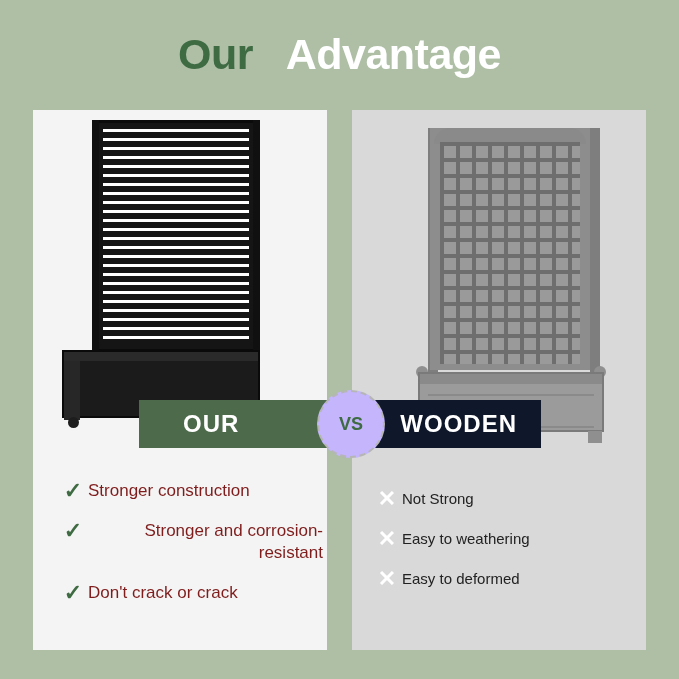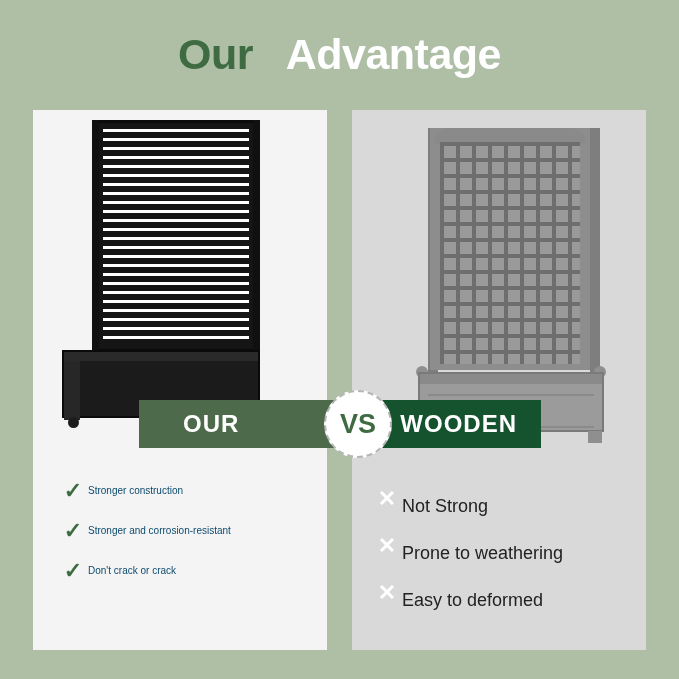--- a/index.html
+++ b/index.html
@@ -114,59 +114,59 @@
     position:absolute;width:14px;height:12px;background:#8f8f8f;top:431px;
   }
   .wf1{left:424px;} .wf2{left:588px;}
 
   
   .banner{position:absolute;left:139px;top:400px;width:402px;height:48px;}
   .band{
     position:absolute;top:0;height:48px;width:201px;
   }
   .band-left{left:0;background:#4d6a4a;}
-  .band-right{left:201px;background:#14532d;}
+  .band-right{left:201px;background:#0f172a;}
   .band-left .bl{
     position:absolute;left:0;top:0;width:100%;height:100%;
     display:flex;align-items:center;justify-content:flex-start;
     padding-left:44px;box-sizing:border-box;
     color:#fff;font-size:24px;font-weight:bold;letter-spacing:1px;
   }
   .band-right .bl{
     position:absolute;left:0;top:0;width:100%;height:100%;
     display:flex;align-items:center;justify-content:flex-end;
     padding-right:24px;box-sizing:border-box;
     color:#fff;font-size:24px;font-weight:bold;letter-spacing:1px;
   }
   .vs-circle{
-    position:absolute;left:185px;top:-10px;width:68px;height:68px;
-    border-radius:50%;background:#ffffff;
+    position:absolute;left:178px;top:-10px;width:68px;height:68px;
+    border-radius:50%;background:#c4b5fd;
     border:2px dashed #b6b6b6;
     box-sizing:border-box;
     display:flex;align-items:center;justify-content:center;
-    color:#3f6b43;font-size:27px;font-weight:bold;
+    color:#3f6b43;font-size:18px;font-weight:bold;
   }
 
   
   .list{position:absolute;}
   .list-left{left:58px;top:480px;width:265px;}
   .list-right{left:372px;top:488px;width:265px;}
 
   .row{display:flex;align-items:flex-start;margin-bottom:18px;}
   .mark{
     width:30px;flex:0 0 30px;
     font-size:22px;line-height:22px;font-weight:bold;
     display:flex;justify-content:center;
   }
   .mark-check{color:#3f6b43;}
   .mark-x{color:#ffffff;}
   .txt{
-    font-size:10px;color:#0c4a6e;line-height:22px;text-align:right;
-  }
-  .txt-r{font-size:18px;color:#222222;line-height:22px;margin-top:7px;}
+    font-size:17px;color:#7f1d1d;line-height:22px;text-align:right;
+  }
+  .txt-r{font-size:15px;color:#222222;line-height:22px;}
 </style>
 </head>
 <body>
 
 <div class="page">
 
   <div class="title">
     <span class="w1">Our</span>
     <span>&nbsp;</span>
     <span class="w2">Advantage</span>
@@ -232,21 +232,21 @@
     </div>
   </div>
 
   <div class="list list-right">
     <div class="row">
       <div class="mark mark-x">✕</div>
       <div class="txt-r">Not Strong</div>
     </div>
     <div class="row">
       <div class="mark mark-x">✕</div>
-      <div class="txt-r">Prone to weathering</div>
+      <div class="txt-r">Easy to weathering</div>
     </div>
     <div class="row">
       <div class="mark mark-x">✕</div>
       <div class="txt-r">Easy to deformed</div>
     </div>
   </div>
 
 </div>
 
 </body></html>

